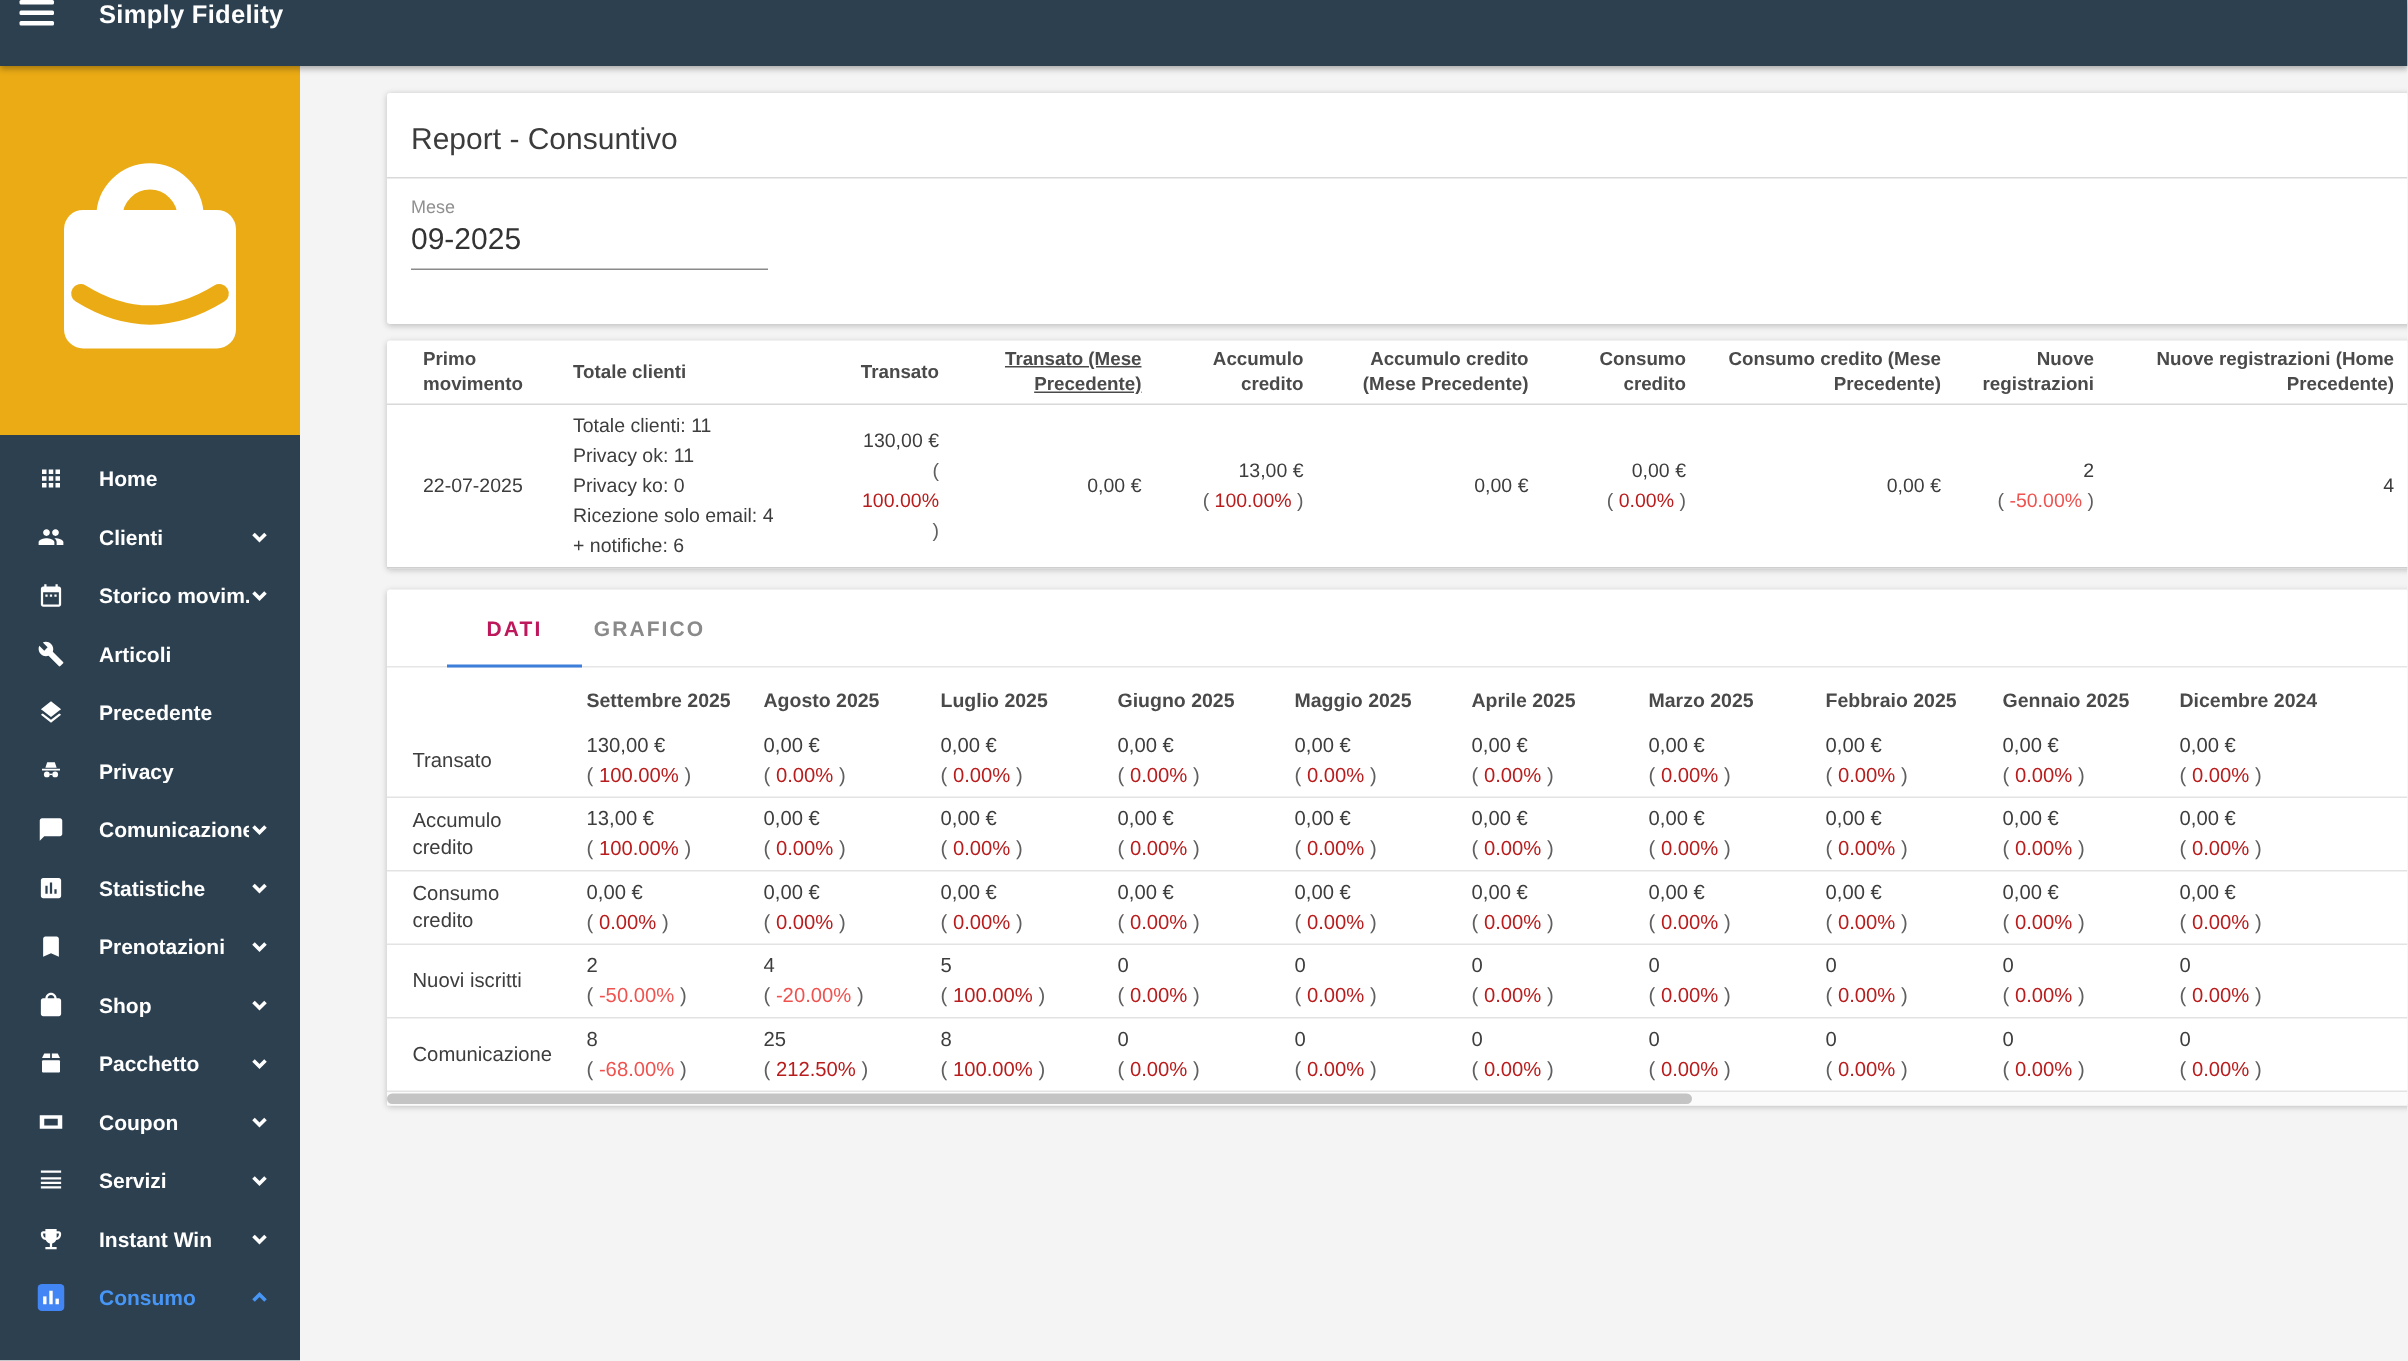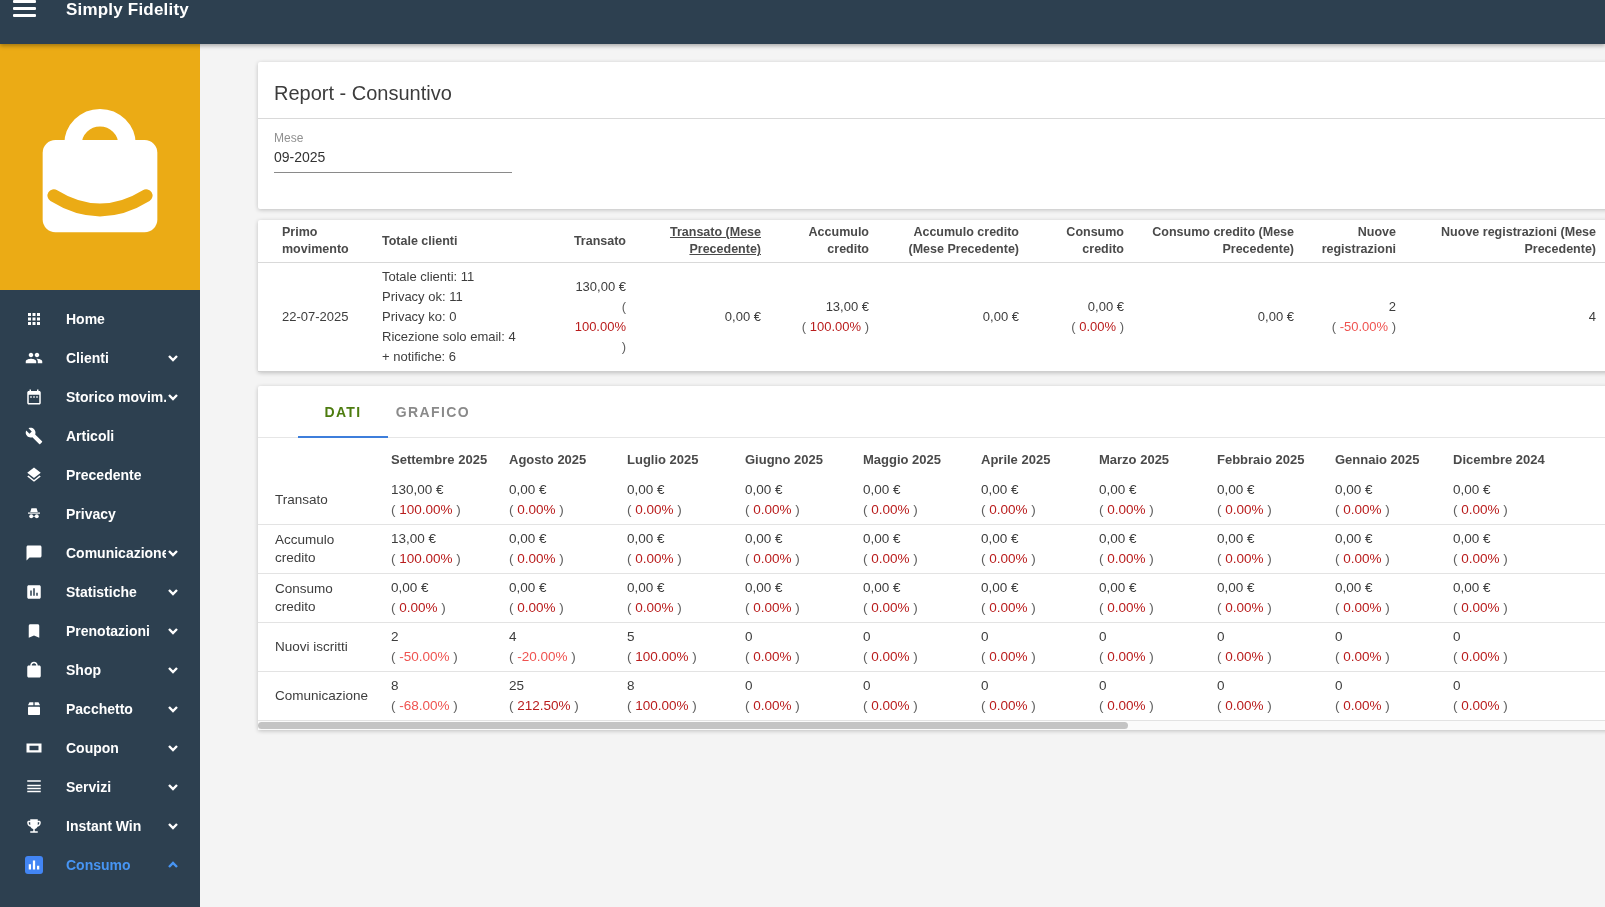--- a/index.html
+++ b/index.html
@@ -35,41 +35,41 @@
   .main{ position:absolute; left:242px; top:44px; right:0; bottom:0;
     overflow:hidden; padding:18px 0 0 16px; background:#f4f4f4; }
   .card{ background:#fff; width:1490px; border-radius:2px;
     box-shadow:0 1px 4px rgba(0,0,0,.22); }
   
   .card1 h1{ padding:20px 16px 13px; font-size:20px; font-weight:400; color:#3c3c3c; }
   .divider{ border-top:1px solid #d9d9d9; }
   .field{ padding:12px 16px 36px; }
   .field label{ display:block; font-size:12px; color:#909090; margin-bottom:2px; }
   .field input{ border:none; border-bottom:1px solid #8a8a8a; width:238px;
-    font-size:14px; color:#333; padding:2px 0 7px; outline:none; background:transparent;
+    font-size:20px; color:#333; padding:2px 0 7px; outline:none; background:transparent;
     font-family:inherit; }
   
   .card2{ margin-top:11px; }
   .srow{ display:flex; padding-left:16px; }
   .shead{ border-bottom:1px solid #d9d9d9; }
   .shead .scell{ font-weight:700; color:#4a4a4a; font-size:12.5px; line-height:17px;
     padding:4px 8px; display:flex; flex-direction:column; justify-content:center; min-height:42px; }
   .sbody .scell{ font-size:13px; color:#3d3d3d; line-height:20px; padding:4px 8px;
     display:flex; flex-direction:column; justify-content:center; min-height:108px; }
   .sbody{ border-bottom:1px solid #cfcfcf; }
   .al{ text-align:left; } .ar{ text-align:right; }
   .par{ color:#5f5f5f; }
   .up{ color:#b91c1c; } .down{ color:#ef5350; }
   
   .card3{ margin-top:14px; }
   .tabs{ display:flex; padding-left:40px; height:52px; border-bottom:1px solid #e6e6e6; }
   .tab{ width:90px; display:flex; align-items:center; justify-content:center;
     font-size:14px; font-weight:700; letter-spacing:1.4px; color:#8a8a8a;
     position:relative; cursor:pointer; }
-  .tab.active{ color:#4d7c0f; }
+  .tab.active{ color:#be185d; }
   .tab.active::after{ content:""; position:absolute; left:0; right:0; bottom:-1px;
     height:2px; background:#3d7edb; }
   .mrow{ display:flex; padding-left:16px; border-bottom:1px solid #e3e3e3; }
   .mhead{ border-bottom:none; }
   .mhead .mcell{ font-weight:700; font-size:13px; color:#4a4a4a; padding:14px 8px 9px; }
   .mcell{ width:118px; }
   .mlabelcell{ width:109px; display:flex; align-items:center; font-size:13.5px; color:#3d3d3d; line-height:18px; padding:0 8px 0 1px; }
   .mbody .mcell{ font-size:13.5px; color:#3d3d3d; line-height:20px; padding:4px 8px; }
   
   .hscroll{ height:9px; background:#fbfbfb; position:relative; }
@@ -297,21 +297,21 @@
           <div class="scell ar" style="width: 105px;">
             <span>Consumo credito</span>
           </div>
           <div class="scell ar" style="width: 170px;">
             <span>Consumo credito (Mese Precedente)</span>
           </div>
           <div class="scell ar" style="width: 102px;">
             <span>Nuove registrazioni</span>
           </div>
           <div class="scell ar" style="width: 200px;">
-            <span>Nuove registrazioni (Mese Precedente)</span>
+            <span>Nuove registrazioni (Home Precedente)</span>
           </div>
         </div>
         <div class="srow sbody">
           <div class="scell al" style="width: 100px;">
             <div>22-07-2025</div>
           </div>
           <div class="scell al" style="width: 165px;">
             <div>Totale clienti: 11</div>
             <div>Privacy ok: 11</div>
             <div>Privacy ko: 0</div>

